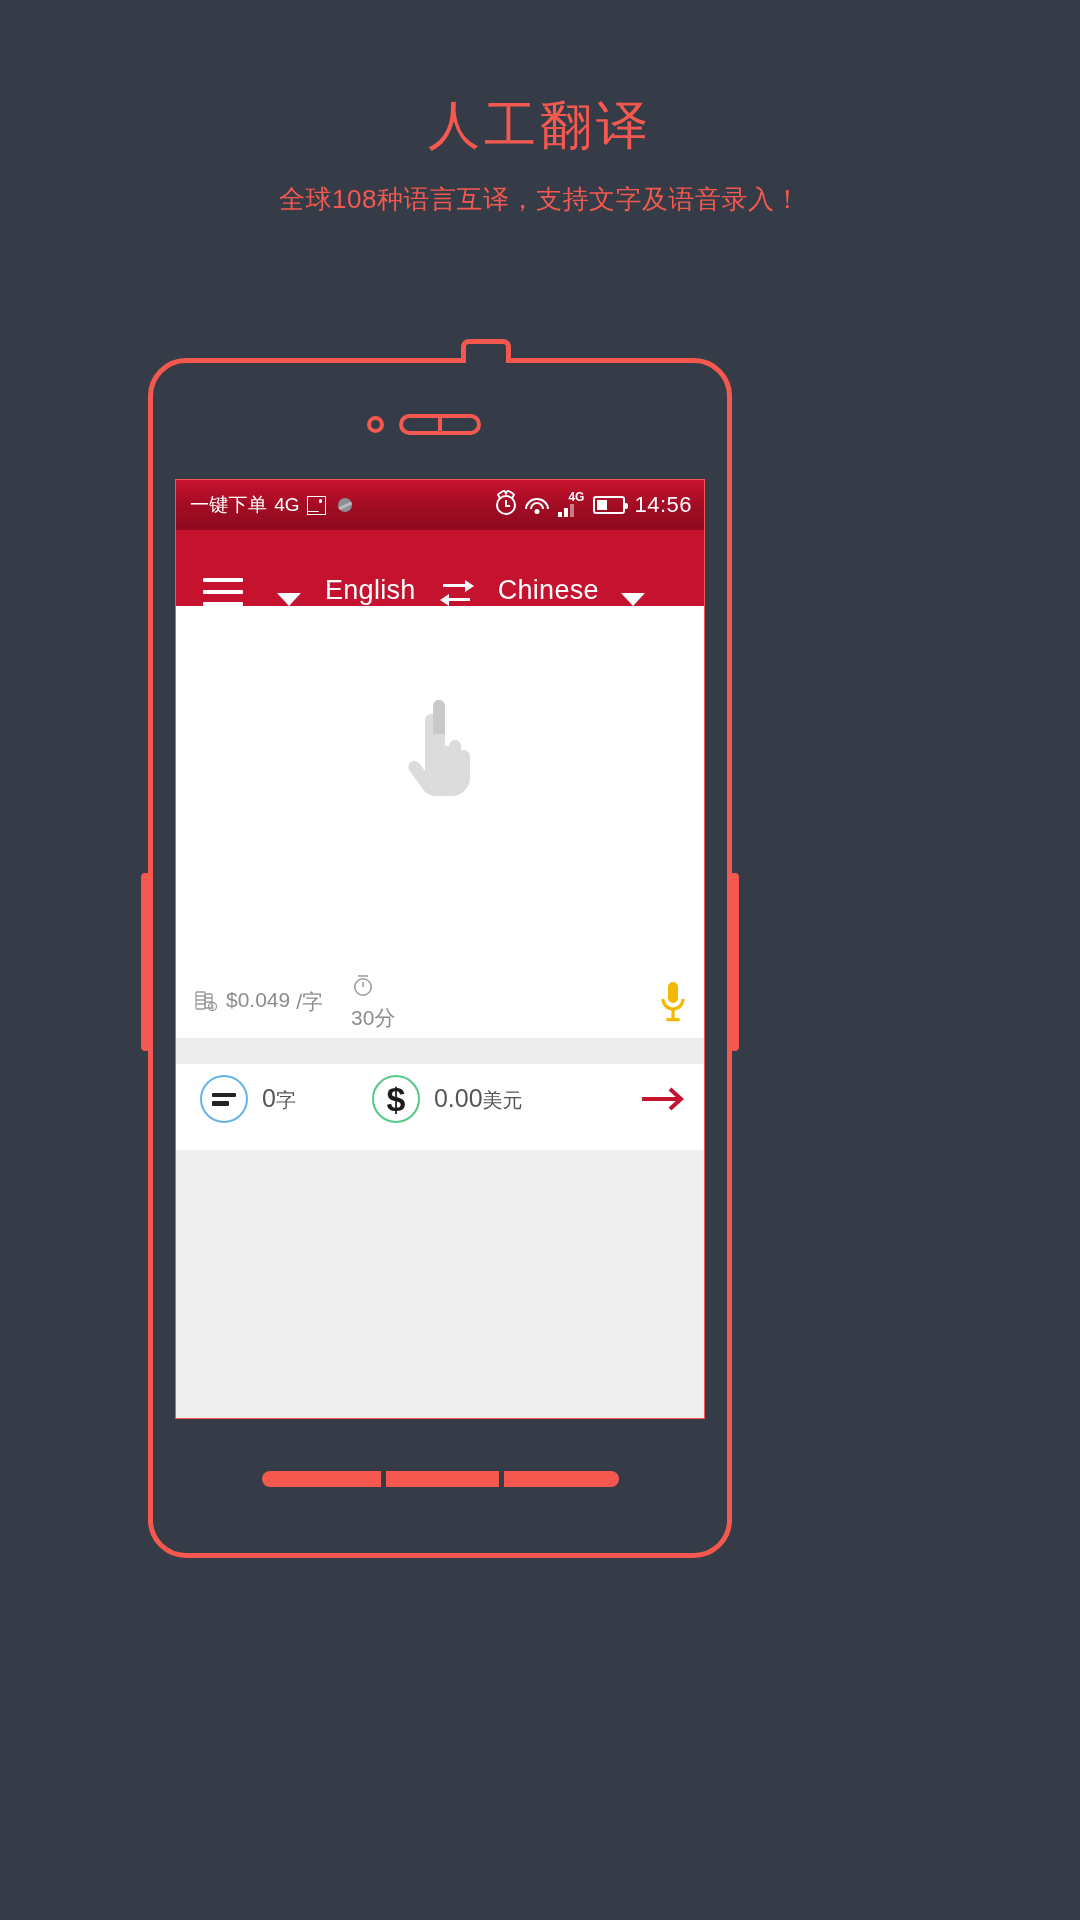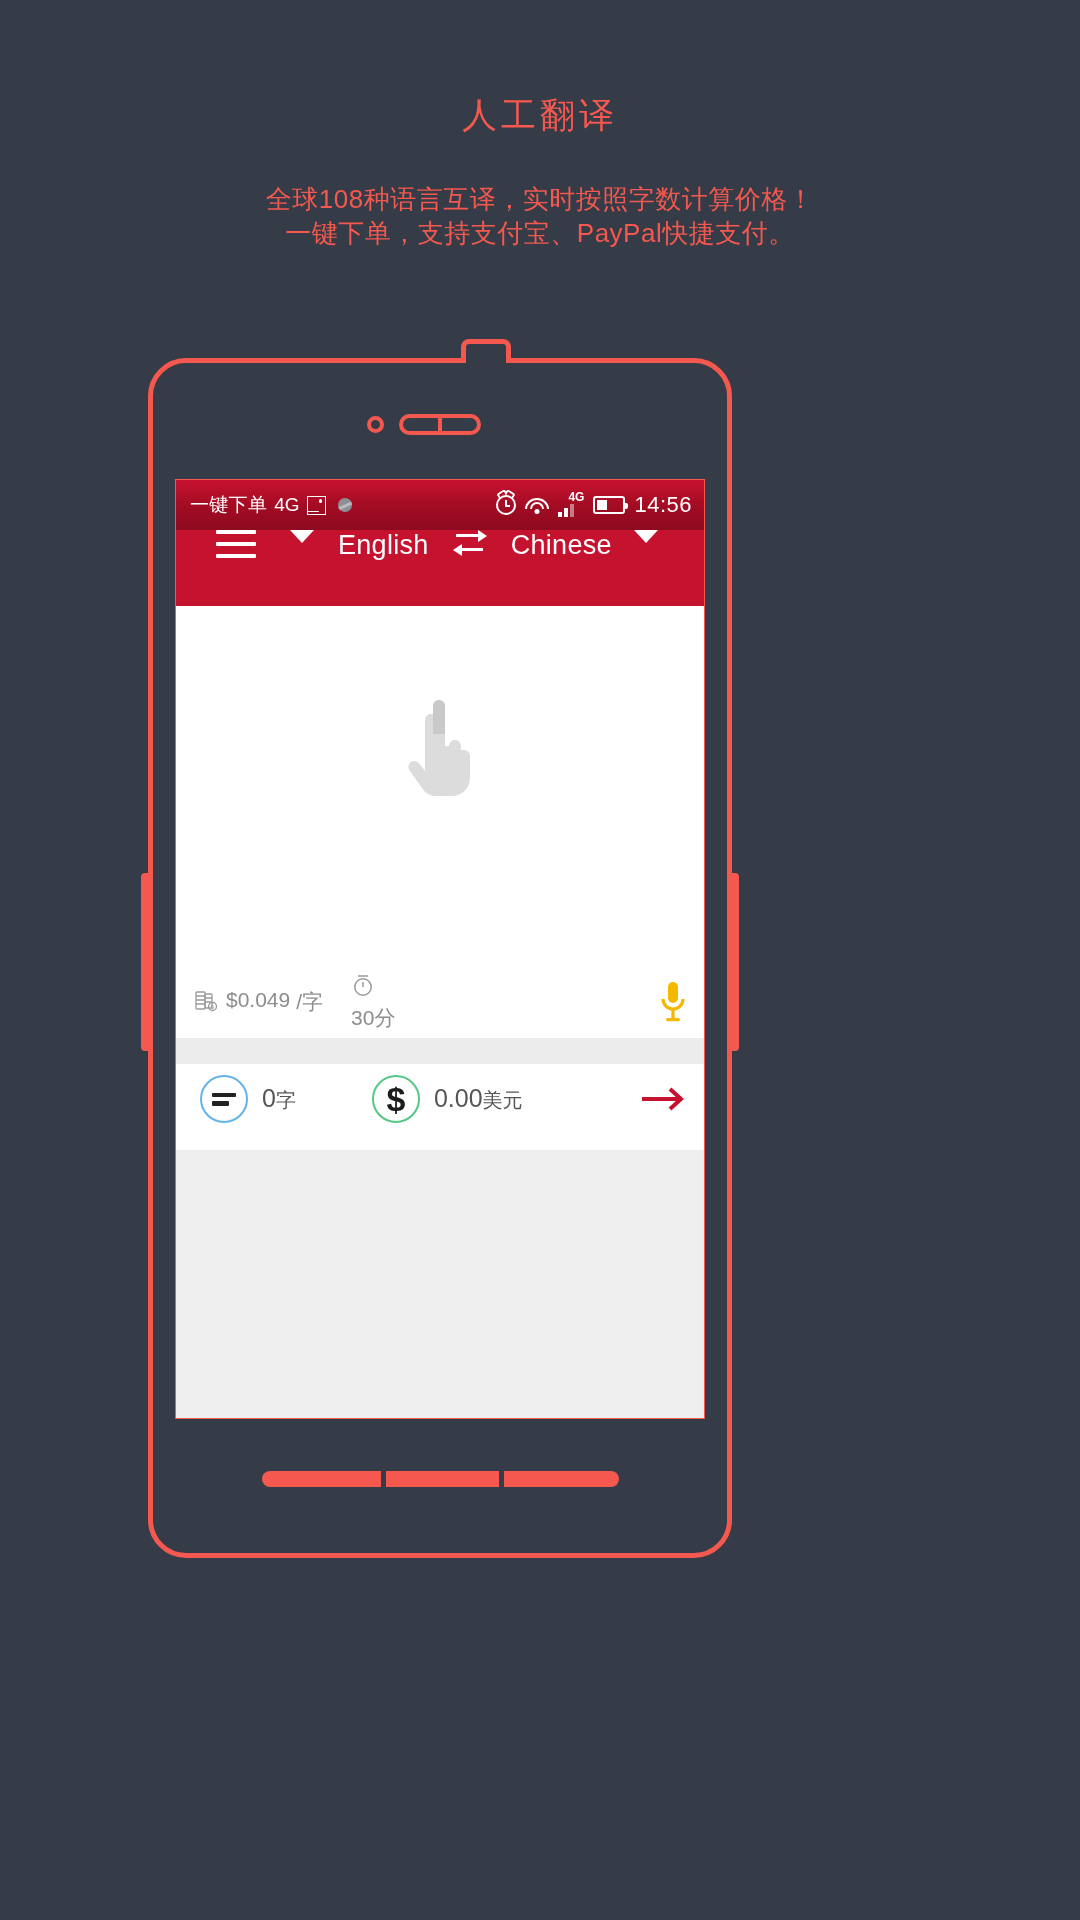--- a/index.html
+++ b/index.html
@@ -9,21 +9,21 @@
     font-family: "Liberation Sans", "DejaVu Sans", sans-serif;
     overflow: hidden;
   }
   .page { position: relative; width: 1080px; height: 1920px; background: #353c47; }
 
   
   .promo-title {
     position: absolute; left: 0; top: 94px; width: 1080px;
     text-align: center;
     color: #f4584f;
-    font-size: 35px;
+    font-size: 52px;
     font-weight: 400;
     letter-spacing: 4px;
     line-height: 1.2;
   }
   .promo-lines {
     position: absolute; left: 0; top: 182px; width: 1080px;
     text-align: center;
     color: #f4584f;
     font-size: 26px;
     line-height: 34px;
@@ -190,23 +190,23 @@
   .ico-battery::after {
     content: ""; position: absolute; right: -5px; top: 5px;
     width: 3px; height: 6px; background: #fff; border-radius: 0 2px 2px 0;
   }
   .ico-battery i { display: block; height: 100%; width: 38%; background: #fff; }
 
   
   .toolbar {
     height: 76px;
     background: #c4122f;
-    display: flex; align-items: flex-start;
+    display: flex; align-items: flex-end;
     color: #fff;
-    padding: 0 28px;
+    padding: 0 15px;
   }
   .hamburger { width: 40px; height: 28px; display: flex; flex-direction: column; justify-content: space-between; margin-left: 12px; cursor: pointer; }
   .hamburger i { display: block; height: 4px; background: #fff; border-radius: 1px; }
   .caret {
     width: 0; height: 0;
     border-left: 12px solid transparent;
     border-right: 12px solid transparent;
     border-top: 13px solid #fff;
   }
   .lang-label { font-size: 27px; letter-spacing: 0.3px; }
@@ -278,22 +278,21 @@
 
   .body-fill { background: #efefef; height: 356px; }
 </style>
 </head>
 <body>
 
 <div class="page">
 
   <div class="promo-title">人工翻译</div>
   <div class="promo-lines">
-    <div>全球108种语言互译，实时按照字数计算价格！</div>
-    <div>一键下单，支持支付宝、PayPal快捷支付。</div>
+    <div>全球108种语言互译，支持文字及语音录入！</div>
   </div>
 
   <div class="phone-nub"></div>
   <div class="phone"></div>
   <div class="btn-left"></div>
   <div class="btn-right"></div>
   <div class="earpiece-dot"></div>
   <div class="earpiece-bar">
       <span></span>
       <span></span>

